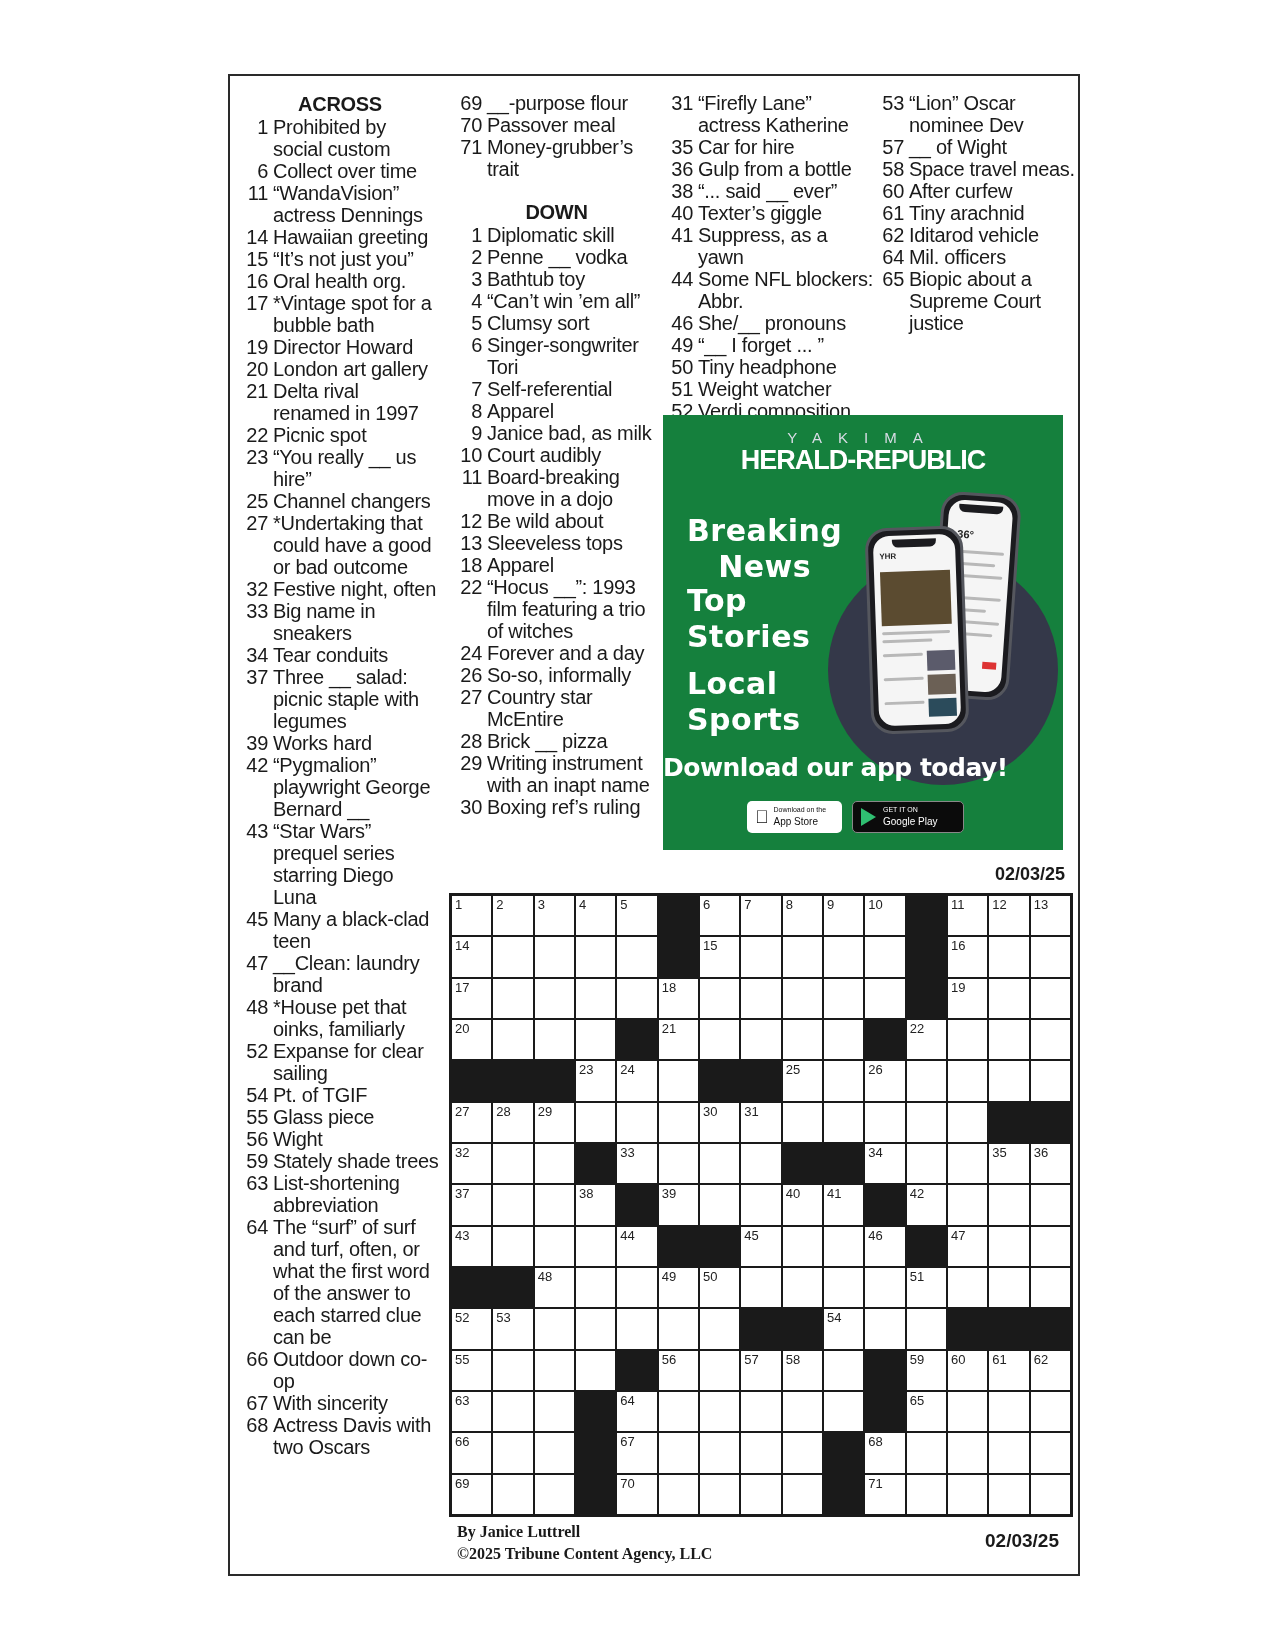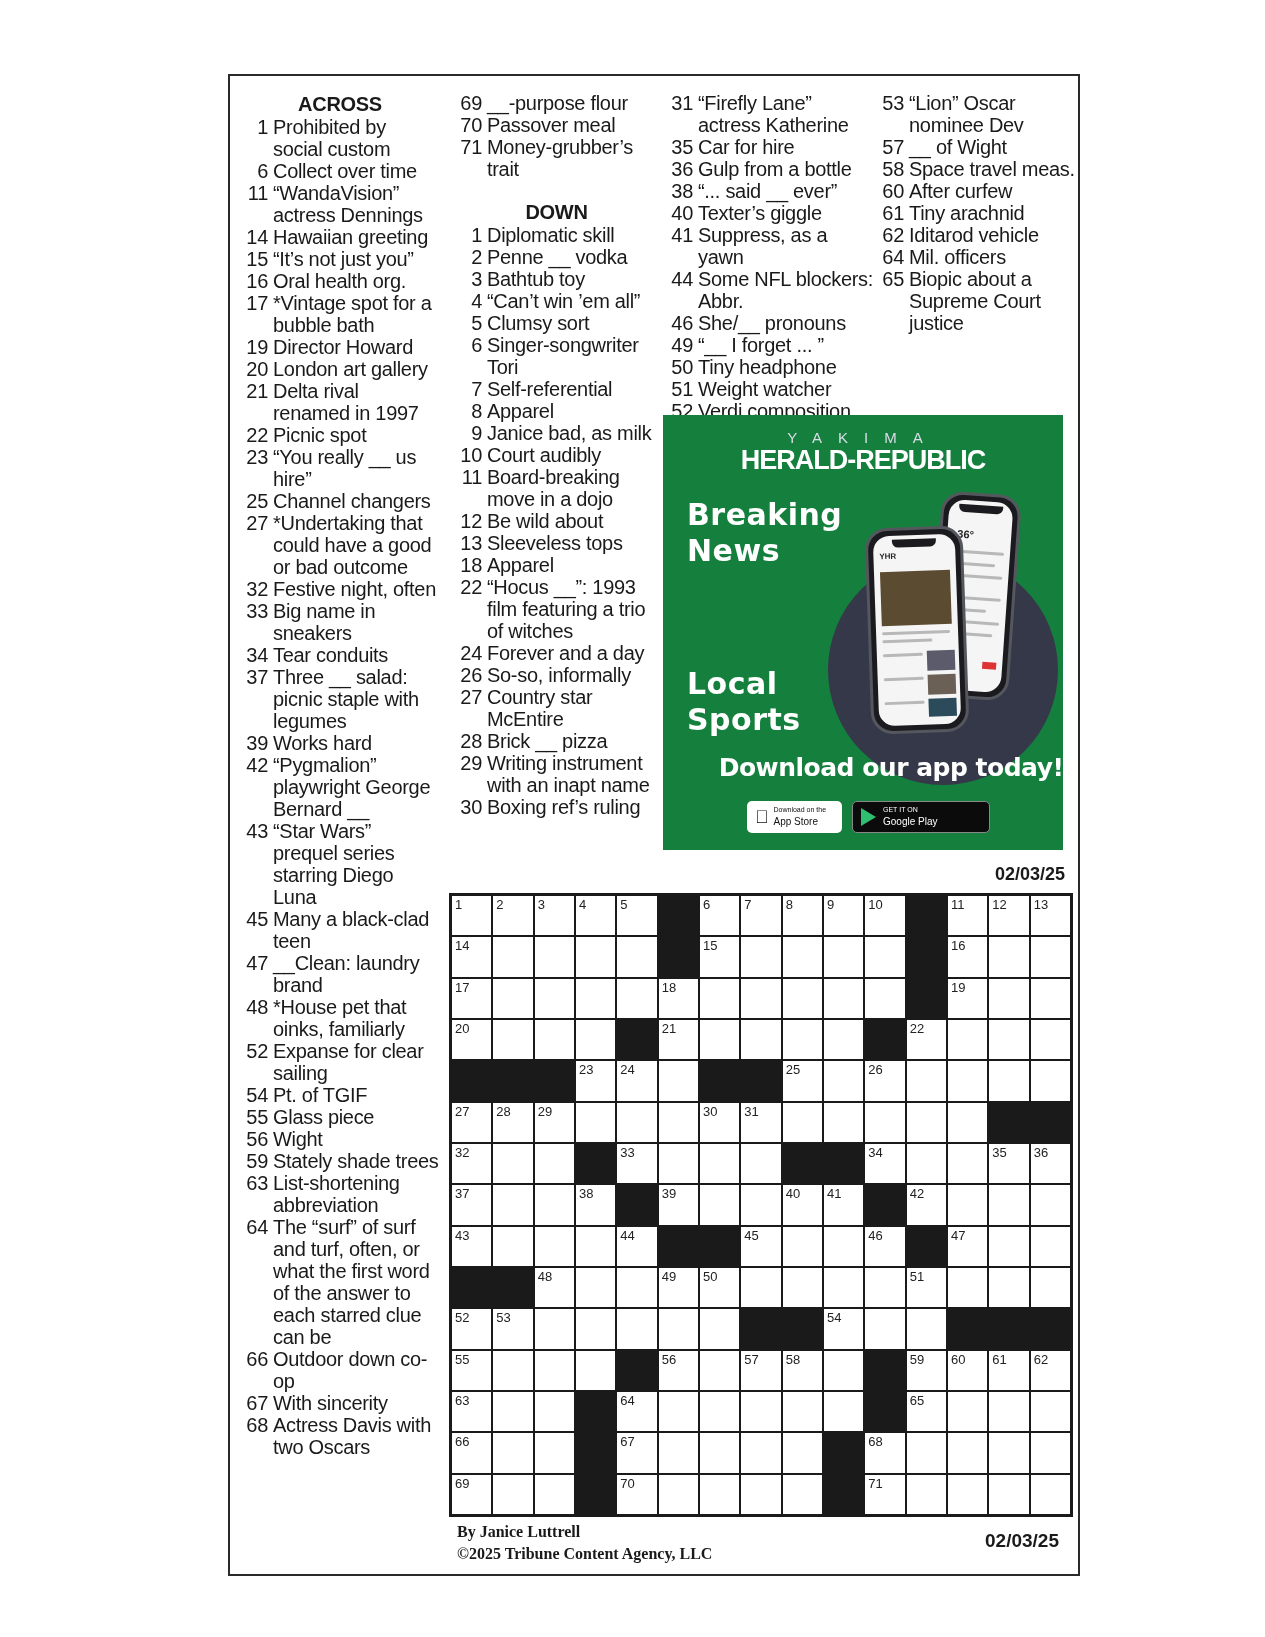--- a/index.html
+++ b/index.html
@@ -27,26 +27,26 @@
         font-family:"DejaVu Sans", sans-serif; letter-spacing:0.5px; }
   .ad .glow { position:absolute; left:165px; top:140px; width:230px; height:230px;
         border-radius:50%; background:#343849; }
   .phone { position:absolute; border-radius:22px; background:#1b1b1f; border:3px solid #55575e; }
   .phone .screen { position:absolute; left:5px; top:5px; right:5px; bottom:5px;
         background:#f5f5f5; border-radius:16px; overflow:hidden; }
   .phone .notch { position:absolute; top:4px; left:50%; width:44px; height:8px; margin-left:-22px;
         background:#1b1b1f; border-radius:0 0 6px 6px; }
   .ph-line { position:absolute; height:3px; background:#b8b8b8; border-radius:2px; }
   .ph-img { position:absolute; background:#6b5a3a; }
-  .ad .cta { position:absolute; top:338px; width:100%; text-align:center;
-        font-size:25px; font-weight:bold; font-family:"DejaVu Sans", sans-serif; letter-spacing:-0.5px;padding-left:28px; }
+  .ad .cta { position:absolute; top:338px; width:100%; 
+        font-size:25px; font-weight:bold; font-family:"DejaVu Sans", sans-serif; letter-spacing:-0.5px; }
   .store { position:absolute; top:386px; height:32px; border-radius:5px; display:flex; align-items:center;
         padding:0 8px; box-sizing:border-box; }
   .store.apple { left:84px; width:95px; background:#ffffff; color:#111; }
-  .store.google { left:189px; width:138px; background:#0b0b0b; color:#fff; border:1px solid #888; }
+  .store.google { left:189px; width:112px; background:#0b0b0b; color:#fff; border:1px solid #888; }
   .store .small { font-size:7px; line-height:8px; display:block; }
   .store .big { font-size:10px; line-height:15px; font-weight:normal; display:block; }
   .store .ico { font-size:18px; margin-right:5px; }
   .play-tri { width:0; height:0; border-top:9px solid transparent; border-bottom:9px solid transparent;
         border-left:15px solid #2fbf71; margin-right:7px; position:relative; }
   .date-top { position:absolute; left:995px; top:864px; font-size:18px; font-weight:bold; }
   .grid { position:absolute; left:449px; top:893px; width:624px; height:624px;
           display:grid; grid-template-columns:repeat(15, 1fr); grid-template-rows:repeat(15, 1fr);
           border:3px solid #1a1a1a; box-sizing:border-box; background:#1a1a1a; gap:2px; }
   .cell { background:#ffffff; position:relative; }
@@ -393,23 +393,27 @@
       <div class="clue">
         <span class="num">65</span>
         <span class="txt">Biopic about a Supreme Court justice</span>
       </div>
     </div>
   </div>
 
 <div class="ad">
   <div class="brand-top">YAKIMA</div>
   <div class="brand">HERALD-REPUBLIC</div>
-  <div class="tag" style="top:82px;">
+  <div class="tag" style="top:98px;text-align:center;">
     <div>Breaking</div>
       <div>News</div>
+  </div>
+  <div class="tag" style="top:168px;">
+    <div>Top</div>
+      <div>Stories</div>
   </div>
   <div class="tag" style="top:251px;">
     <div>Local</div>
       <div>Sports</div>
   </div>
   <div class="glow"></div>
 
   <div class="phone" style="left:272px; top:78px; width:74px; height:200px; transform:rotate(4deg);">
     <div class="screen">
       <div class="notch"></div>

